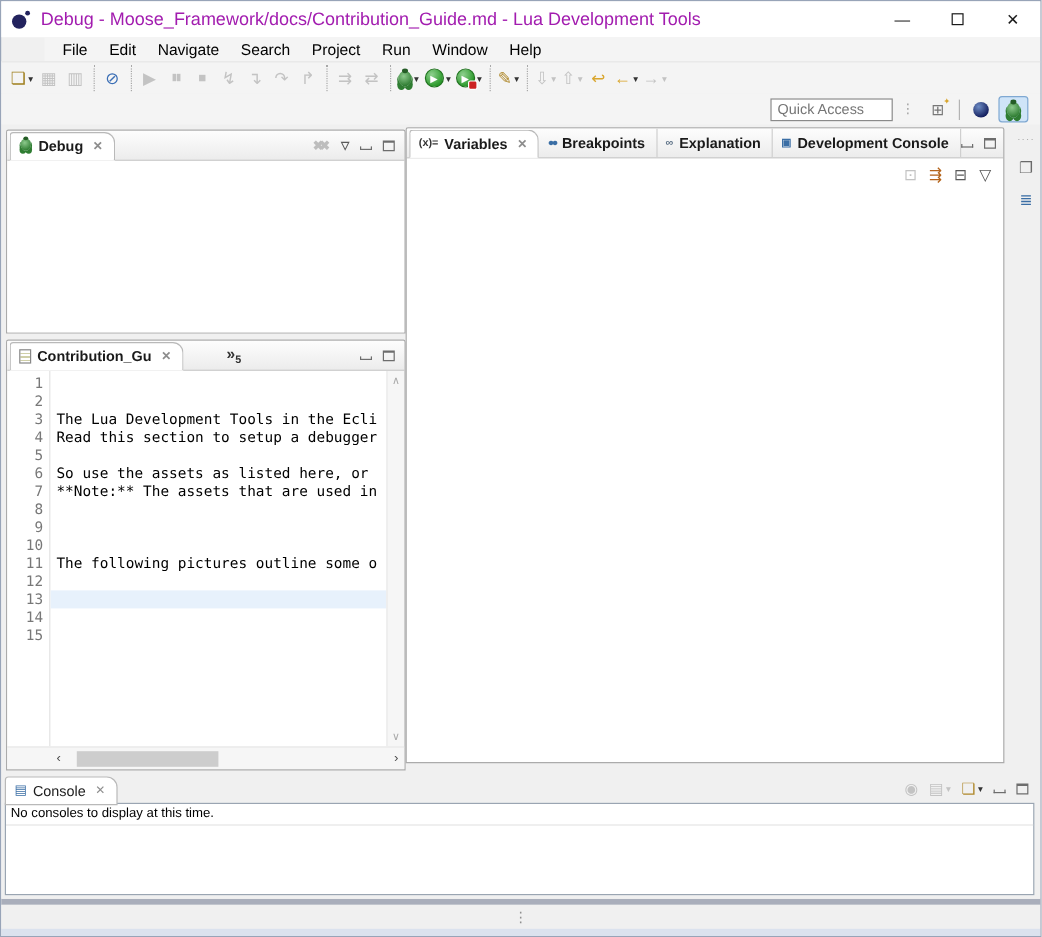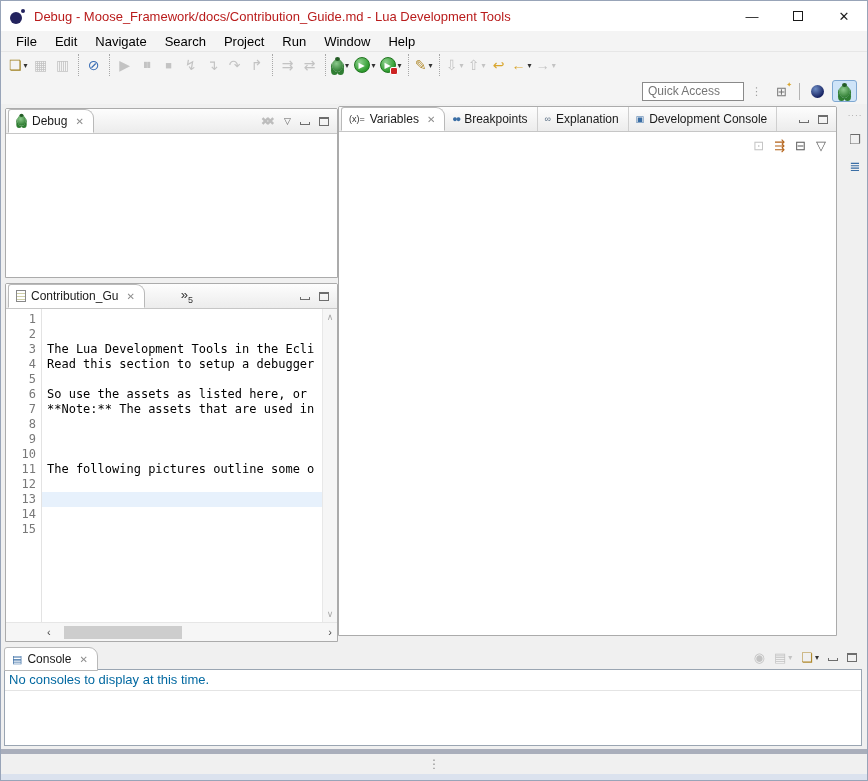--- a/index.html
+++ b/index.html
@@ -8,29 +8,29 @@
          display:flex; flex-direction:column; overflow:hidden; }
 
   
   .titlebar { height:30px; background:#fff; display:flex; align-items:center;
               padding-left:9px; gap:8px; flex:0 0 auto; }
   .app-icon { width:16px; height:15px; position:relative; flex:0 0 auto; }
   .app-icon::before { content:""; position:absolute; left:0; top:3px; width:12px; height:12px;
                       border-radius:50%; background:#23235e; }
   .app-icon::after { content:""; position:absolute; right:1px; top:0; width:4px; height:4px;
                      border-radius:50%; background:#23235e; }
-  .title-text { font-size:13px; color:#b91c1c; white-space:nowrap; }
+  .title-text { font-size:15px; color:#a21caf; white-space:nowrap; }
   .win-controls { margin-left:auto; display:flex; height:100%; }
   .wc { width:46px; height:100%; display:flex; align-items:center; justify-content:center;
         color:#1a1a1a; font-size:13px; }
   .wc .ic-maxbox { width:10px; height:10px; border:1px solid #1a1a1a; display:block; }
 
   
   .menubar { height:20px; background:#f4f4f4; display:flex; align-items:center;
-             padding-left:6px; flex:0 0 auto; }
+             padding-left:6px; flex:0 0 auto;margin-left:36px; }
   .menu-item { font-size:13px; color:#000; padding:0 9px; }
 
   
   .toolbar { height:27px; background:#f4f4f4; display:flex; align-items:center;
              padding:0 2px 0 6px; flex:0 0 auto; border-top:1px solid #e6e6e6; }
   .tb-group { display:flex; align-items:center; }
   .tb-group + .tb-group { border-left:1px dotted #a8a8a8; margin-left:4px; padding-left:4px; }
   .tb-btn { height:22px; min-width:22px; display:inline-flex; align-items:center;
             justify-content:center; padding:0 2px; position:relative; border-radius:3px; }
   .tb-btn .icon { font-size:14px; line-height:1; color:#6b6b6b; position:relative; }
@@ -66,22 +66,22 @@
 
   
   .main { flex:1 1 auto; position:relative; background:#f0f0f0; }
   .panel { position:absolute; background:#fff; border:1px solid #ababab;
            border-radius:2px 2px 0 0; display:flex; flex-direction:column; overflow:hidden; }
   .debug-panel  { left:4px;  top:4px;   width:333px; height:170px; }
   .editor-panel { left:4px;  top:179px; width:333px; height:359px; }
   .vars-panel   { left:337px; top:2px;  width:499px; height:530px; }
 
   .tabrow { height:25px; flex:0 0 auto; background:linear-gradient(#fdfdfd,#ececec);
-            border-bottom:1px solid #c6c6c6; display:flex; align-items:flex-start;
-            padding-left:2px; position:relative; }
+            border-bottom:1px solid #c6c6c6; display:flex; align-items:center;
+            padding-left:2px; position:relative;font-weight:bold; }
   .tab { height:24px; display:flex; align-items:center; gap:5px; padding:0 9px 0 7px;
          font-size:12px; color:#1a1a1a; white-space:nowrap; }
   .tab.active { background:#fff; border:1px solid #b9b9b9; border-bottom:1px solid #fff;
                 margin-bottom:-1px; border-radius:3px 9px 0 0; z-index:2; }
   .tab:not(.active) { border-right:1px solid #cfcfcf; }
   .tab-icon { font-size:9px; line-height:1; }
   .tab-close { color:#8d8d8d; font-size:10px; margin-left:3px; }
   .tabrow-controls { margin-left:auto; align-self:center; display:flex; align-items:center;
                      gap:9px; padding-right:8px; }
   .ic-min { width:10px; height:3px; border:1px solid #6d6d6d; border-top:none; display:block; margin-top:4px; }
@@ -123,21 +123,21 @@
                  padding-top:7px; color:#6a6a6a; }
   .strip-dots { font-size:8px; color:#a5a5a5; letter-spacing:1px; }
   .strip-icon { font-size:13px; }
   .strip-icon.outline { color:#3a6ea5; }
 
   
   .console-panel { height:105px; flex:0 0 auto; background:#f0f0f0; position:relative; }
   .console-tabrow { height:26px; display:flex; align-items:flex-end; padding-left:3px; }
   .console-tabrow .tab.active { border-bottom:1px solid #fff; margin-bottom:-1px; }
   .console-body { position:absolute; left:3px; right:5px; top:25px; bottom:3px;
-                  background:#fff; border:1px solid #9aa5b2; font-size:13px; color:#0369a1; }
+                  background:#fff; border:1px solid #9aa5b2; font-size:11px; color:#000000; }
   .console-msg { padding:2px 4px 3px; border-bottom:1px solid #e4e4e4; }
   .console-controls { margin-left:auto; align-self:center; display:flex; align-items:center;
                       gap:9px; padding-right:10px; }
   .console-controls .icon { font-size:13px; line-height:1; }
   .cc-btn { display:inline-flex; align-items:center; }
   .cc-btn.disabled .icon, .cc-btn.disabled .caret { color:#c3c3c3 !important; }
 
   
   .bottom-divider { height:5px; background:#a9aebb; flex:0 0 auto; }
   .statusbar { height:20px; background:#f0f0f0; flex:0 0 auto; display:flex;

